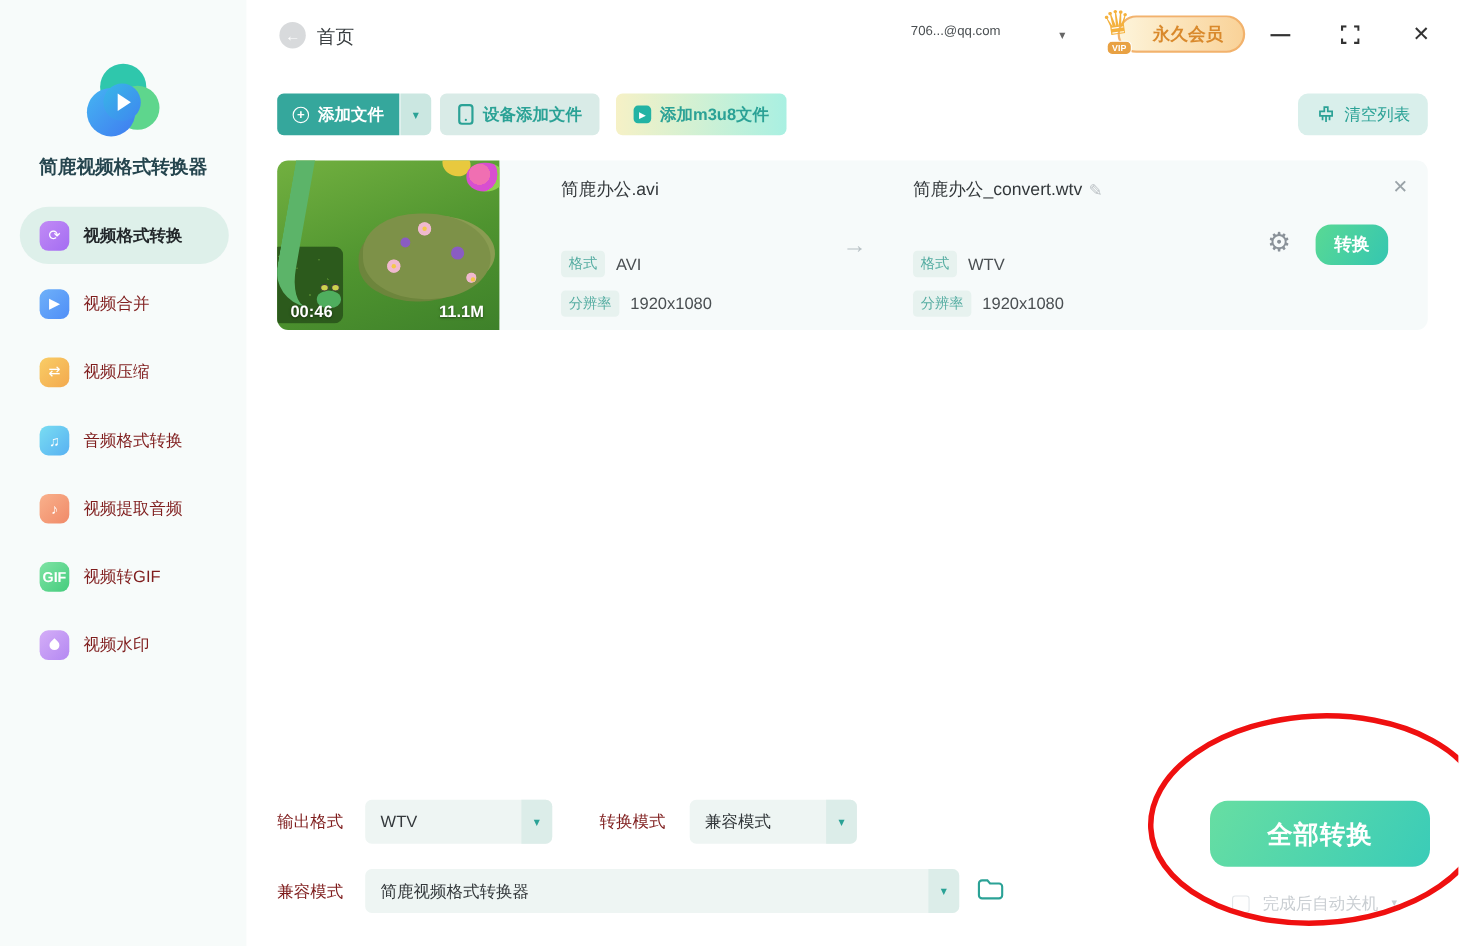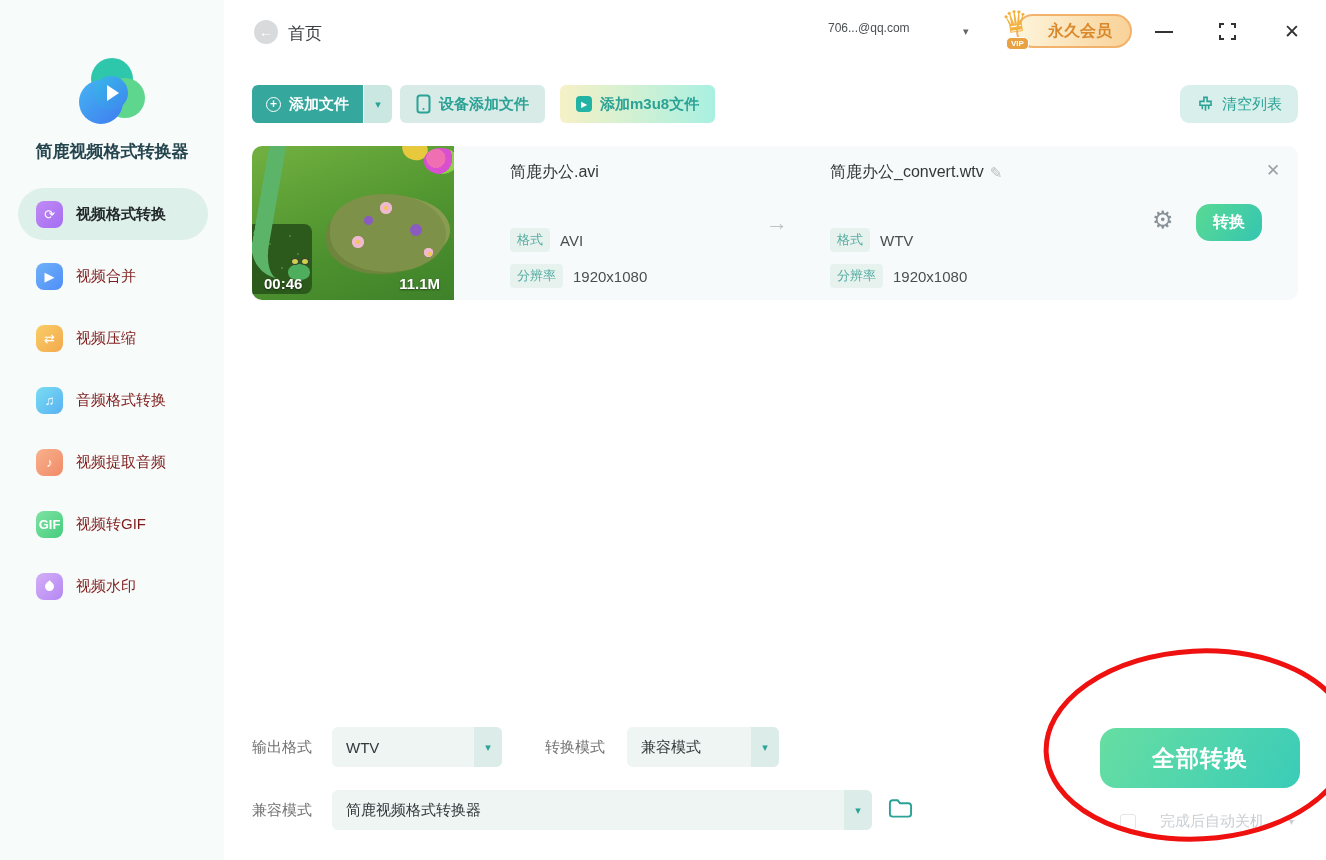--- a/index.html
+++ b/index.html
@@ -76,27 +76,27 @@
   .edit-pencil { color:#b8bec2; font-size:15px; cursor:pointer; }
   .meta-row { position:absolute; display:flex; align-items:center; gap:10px; }
   .badge { background:#e7f2ef; color:#54aca1; font-size:13px; padding:3px 7px; border-radius:4px; }
   .meta-val { font-size:15px; color:#4a4f52; }
   .arrow-right { position:absolute; left:514px; top:64px; font-size:22px; color:#b9c2c6; }
   .gear { position:absolute; left:900px; top:60px; font-size:24px; color:#8a9299; cursor:pointer; }
   .btn-convert { position:absolute; left:944px; top:58px; width:66px; height:37px; border-radius:14px; background:linear-gradient(120deg,#59d994,#35c6b1); color:#fff; font-size:16px; font-weight:bold; display:flex; align-items:center; justify-content:center; cursor:pointer; }
   .row-close { position:absolute; left:1014px; top:14px; font-size:17px; color:#9aa3a8; cursor:pointer; }
 
   
-  .f-label { position:absolute; font-size:15px; color:#737373; }
+  .f-label { position:absolute; font-size:15px; color:#7f1d1d; }
   .dropdown { position:absolute; height:40px; background:#eef5f3; border-radius:6px; display:flex; align-items:center; cursor:pointer; }
   .dd-value { flex:1; padding-left:14px; font-size:15px; color:#33383b; }
   .dd-caret { width:28px; height:40px; background:#dcede9; border-radius:0 6px 6px 0; display:flex; align-items:center; justify-content:center; color:#2ba296; font-size:11px; }
   .folder-btn { position:absolute; left:888px; top:797px; cursor:pointer; }
   .btn-convert-all { position:absolute; left:1100px; top:728px; width:200px; height:60px; border-radius:16px; background:linear-gradient(120deg,#67dea2,#3accb8); color:#fff; font-size:23px; font-weight:bold; display:flex; align-items:center; justify-content:center; letter-spacing:1px; cursor:pointer; }
-  .shutdown { position:absolute; left:1120px; top:812px; display:flex; align-items:center; gap:24px; color:#c9ced2; font-size:15px; cursor:pointer; }
+  .shutdown { position:absolute; left:1120px; top:812px; display:flex; align-items:center; gap:12px; color:#c9ced2; font-size:15px; cursor:pointer; }
   .checkbox { width:16px; height:16px; border:1px solid #e2e6e9; border-radius:3px; background:#fefefe; }
   .shutdown .sd-caret { font-size:10px; color:#c9ced2; }
   .annotation { position:absolute; left:1040px; top:645px; width:286px; height:205px; pointer-events:none; }
 </style>
 </head>
 <body>
 
 <div id="window">
 
   <div class="sidebar">

